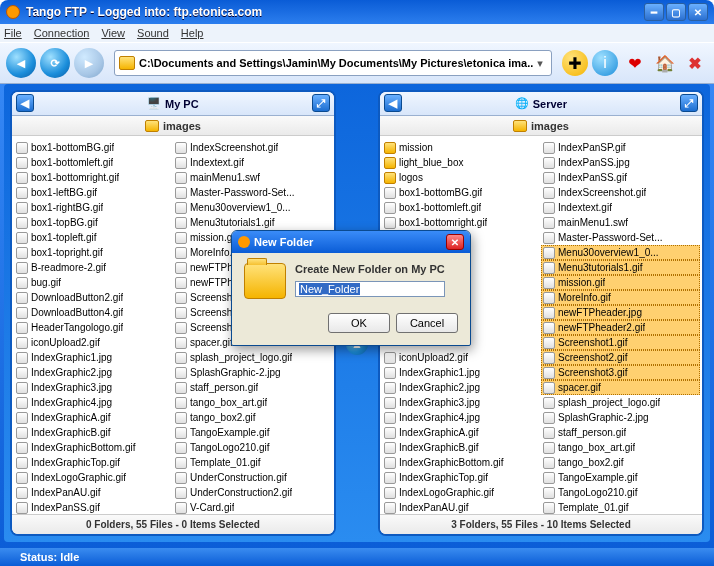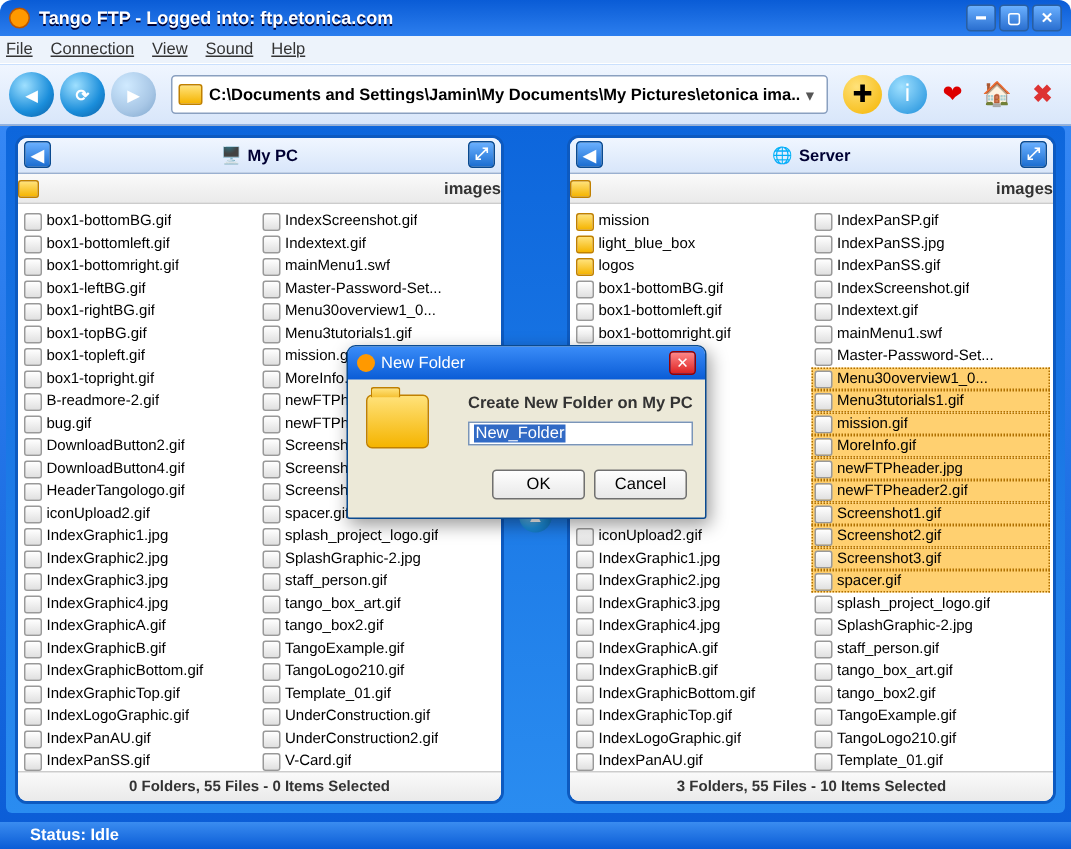--- a/index.html
+++ b/index.html
@@ -24,46 +24,46 @@
 .addr-wrap input { border:none; outline:none; flex:1; font-weight:bold; font-size:11px; }
 .addr-wrap .dd { width:14px; text-align:center; color:#555; cursor:pointer; }
 .tbico { width:26px; height:26px; border-radius:50%; display:flex; align-items:center; justify-content:center; cursor:pointer; font-size:16px; }
 
 .workspace { position:absolute; top:84px; left:4px; right:4px; bottom:24px; background:linear-gradient(#0d66dc,#2a8cf0); border-radius:4px; padding:6px; display:flex; gap:8px; }
 .panel { flex:1; background:#fff; border:2px solid #0d5ac0; border-radius:8px; display:flex; flex-direction:column; overflow:hidden; }
 .panel-head { height:24px; background:linear-gradient(#f0f6ff,#d8e6fa); border-bottom:1px solid #9ab0d0; display:flex; align-items:center; justify-content:center; font-weight:bold; color:#003; position:relative; }
 .panel-head .ph-ico { margin-right:4px; }
 .panel-head .ph-btn { position:absolute; top:2px; width:18px; height:18px; background:linear-gradient(#6ab0ff,#1b6dd0); border:1px solid #0a4a90; border-radius:3px; color:#fff; font-size:11px; display:flex; align-items:center; justify-content:center; cursor:pointer; }
 .panel-head .ph-btn.l { left:4px; } .panel-head .ph-btn.r { right:4px; }
-.panel-sub { height:20px; background:linear-gradient(#fafafa,#eaeaea); border-bottom:1px solid #ccc; display:flex; align-items:center; justify-content:space-between; font-weight:bold; color:#333; }
+.panel-sub { height:20px; background:linear-gradient(#fafafa,#eaeaea); border-bottom:1px solid #ccc; display:flex; align-items:center; justify-content:center; font-weight:bold; color:#333; }
 .panel-sub .folder-ico { width:14px; height:12px; background:linear-gradient(#ffe27a,#f5b400); border:1px solid #c08000; border-radius:2px; margin-right:4px; }
 .file-area { flex:1; overflow:hidden; display:flex; padding:4px 2px; }
 .file-col { flex:1; min-width:0; }
 .file-item { height:15px; display:flex; align-items:center; padding:0 2px; white-space:nowrap; overflow:hidden; cursor:pointer; }
 .file-item.sel { background:#ffd070; border:1px dotted #b07000; height:15px; padding:0 1px; }
 .file-item .fi-ico { width:12px; height:12px; border:1px solid #c08000; background:linear-gradient(#ffe27a,#f5b400); border-radius:2px; margin-right:3px; flex-shrink:0; }
 .file-item .fi-ico.fldr { background:linear-gradient(#ffe27a,#f5b400); }
 .file-item .fi-ico.file { background:linear-gradient(#fff,#e0e0e0); border-color:#999; }
 .file-item span { overflow:hidden; text-overflow:ellipsis; font-size:10px; }
 .panel-foot { height:20px; background:linear-gradient(#fafafa,#eaeaea); border-top:1px solid #ccc; display:flex; align-items:center; justify-content:center; font-weight:bold; font-size:10px; color:#333; }
 
 .center-col { width:26px; display:flex; flex-direction:column; align-items:center; justify-content:center; gap:40px; }
 .center-btn { width:22px; height:22px; border-radius:50%; background:radial-gradient(circle at 35% 30%,#9fe0ff,#1b8edb 60%,#0a5aa0); color:#fff; display:flex; align-items:center; justify-content:center; cursor:pointer; font-size:12px; }
 
 .statusbar { position:absolute; bottom:0; left:0; right:0; height:18px; background:linear-gradient(#3a8cf0,#0a5cd6); color:#fff; font-weight:bold; display:flex; align-items:center; padding:0 20px; font-size:11px; }
 
 
 .dialog-back { position:absolute; top:0; left:0; right:0; bottom:0; }
 .dialog { position:absolute; left:231px; top:230px; width:240px; background:#ece9d8; border:1px solid #0a4a90; border-radius:6px 6px 2px 2px; box-shadow:2px 4px 12px rgba(0,0,0,.4); }
-.dialog .dtitle { height:22px; background:linear-gradient(#3a8cf8,#0a5cd6); border-radius:5px 5px 0 0; color:#fff; font-weight:normal; display:flex; align-items:center; padding:0 6px; }
+.dialog .dtitle { height:22px; background:linear-gradient(#3a8cf8,#0a5cd6); border-radius:5px 5px 0 0; color:#fff; font-weight:bold; display:flex; align-items:center; padding:0 6px; }
 .dialog .dtitle .dt-ico { width:12px; height:12px; background:#f90; border-radius:50%; margin-right:4px; }
 .dialog .dtitle .dt-txt { flex:1; }
 .dialog .dtitle .dt-close { width:18px; height:16px; background:linear-gradient(#f88,#d22); border:1px solid #900; border-radius:3px; color:#fff; display:flex; align-items:center; justify-content:center; cursor:pointer; font-size:10px; }
 .dialog .dbody { padding:10px 12px 12px 12px; }
-.dialog .dbody .drow { display:flex; align-items:flex-start; gap:26px; }
+.dialog .dbody .drow { display:flex; align-items:flex-start; gap:9px; }
 .dialog .big-folder { width:42px; height:36px; background:linear-gradient(#ffe27a,#f5b400); border:1px solid #c08000; border-radius:4px; flex-shrink:0; position:relative; }
 .dialog .big-folder::before { content:''; position:absolute; top:-6px; left:2px; width:18px; height:6px; background:linear-gradient(#ffe27a,#f5c030); border:1px solid #c08000; border-bottom:none; border-radius:2px 2px 0 0; }
 .dialog .dmsg { font-weight:bold; color:#333; margin-bottom:6px; }
 .dialog .dinput { width:150px; border:1px solid #7a95b8; padding:1px 3px; background:#fff; }
 .dialog .dinput .sel { background:#316ac5; color:#fff; padding:0 1px; }
 .dialog .dbtns { display:flex; justify-content:flex-end; gap:6px; margin-top:14px; }
 .dialog .dbtn { min-width:62px; height:20px; background:linear-gradient(#fefefe,#e8e8e8); border:1px solid #707070; border-radius:3px; cursor:pointer; font-size:11px; }
 </style>
 </head>
 <body>

